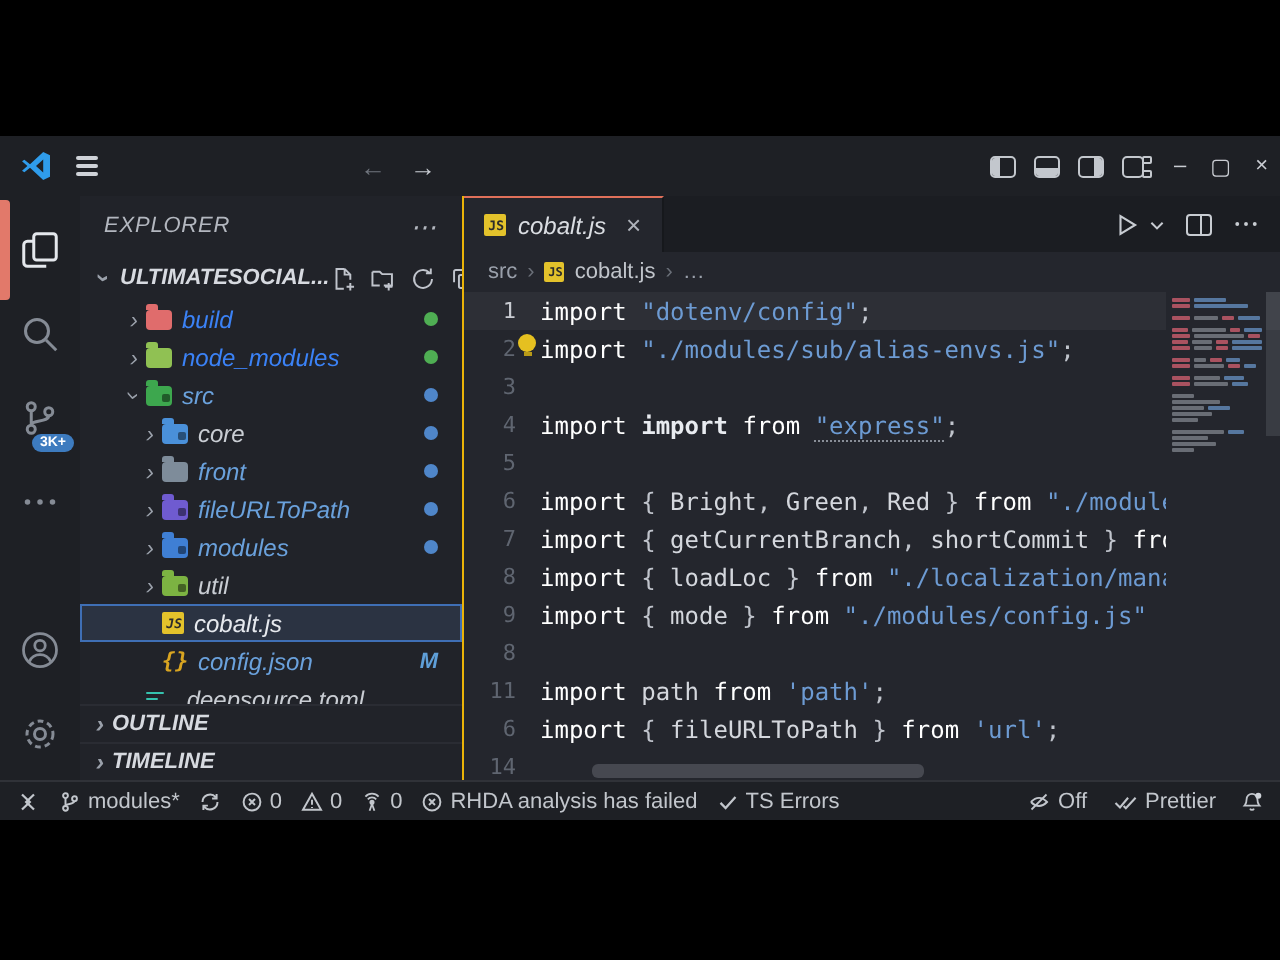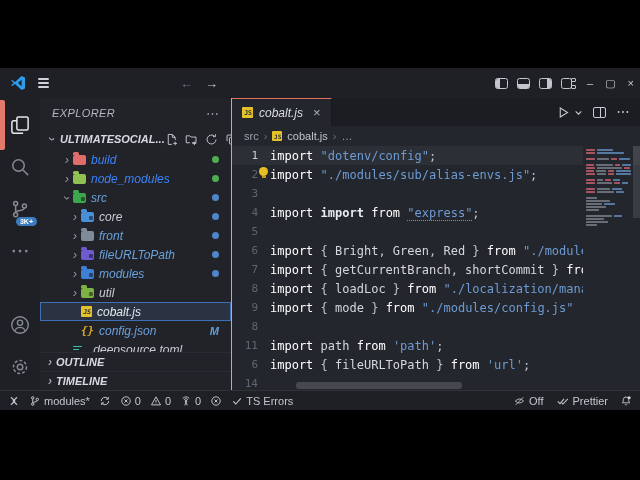--- a/index.html
+++ b/index.html
@@ -566,20 +566,21 @@
             </span>
             <span>0</span>
           </span>
           <span class="sb-item">
             <span>
               <svg width="12" height="12" viewBox="0 0 16 16" fill="none" stroke="currentColor" stroke-width="1.3">
                 <circle cx="8" cy="8" r="5.6"></circle>
                 <path d="M6 6 L10 10 M10 6 L6 10"></path>
               </svg>
             </span>
+            <span>RHDA analysis has failed</span>
           </span>
           <span class="sb-item">
             <span>
               <svg width="12" height="12" viewBox="0 0 16 16" fill="none" stroke="currentColor" stroke-width="1.5">
                 <path d="M3 8.6 L6.4 12 L13 4.6"></path>
               </svg>
             </span>
             <span>TS Errors</span>
           </span>
         </div>

